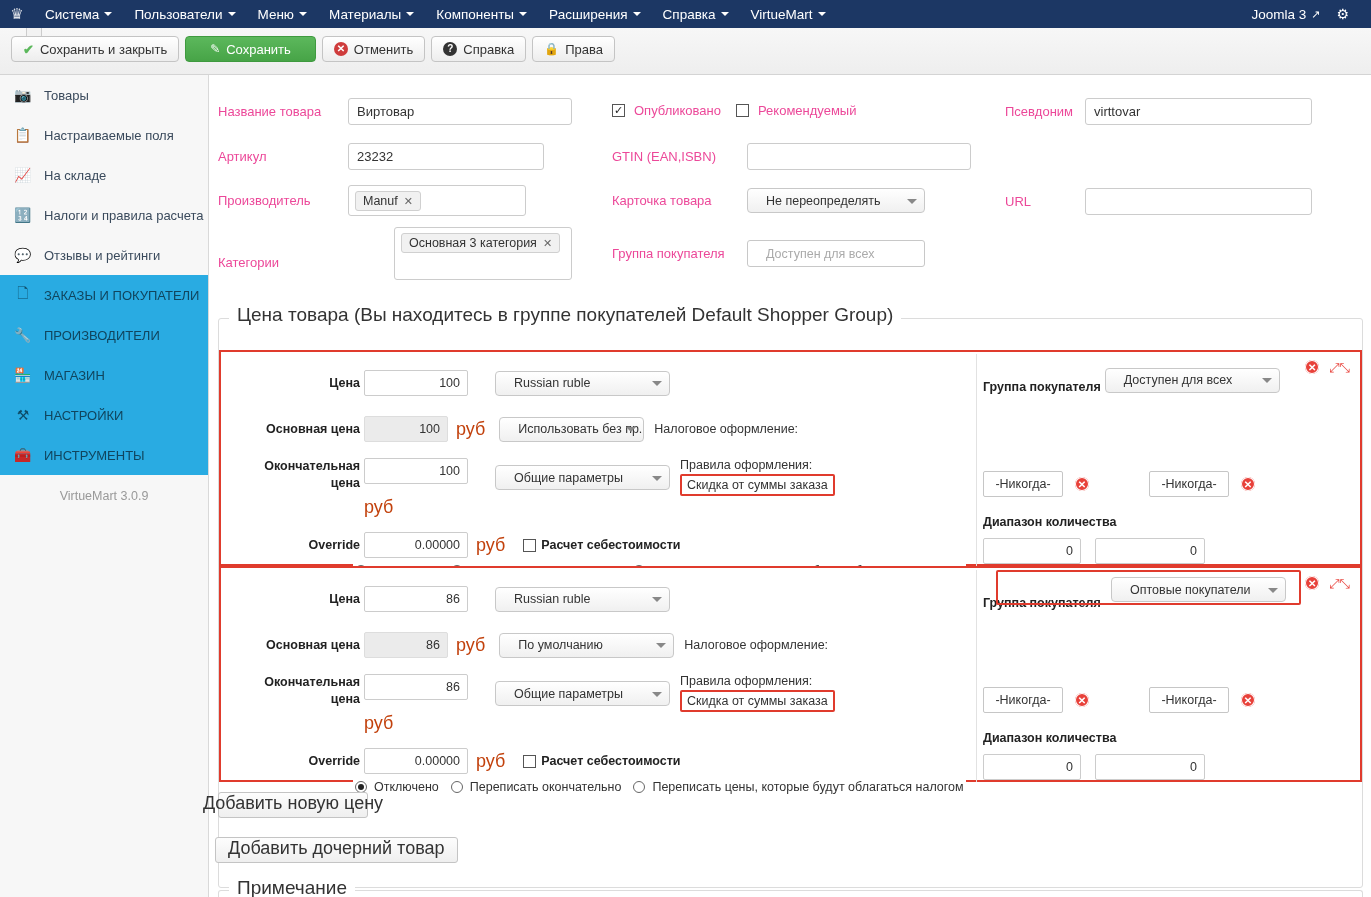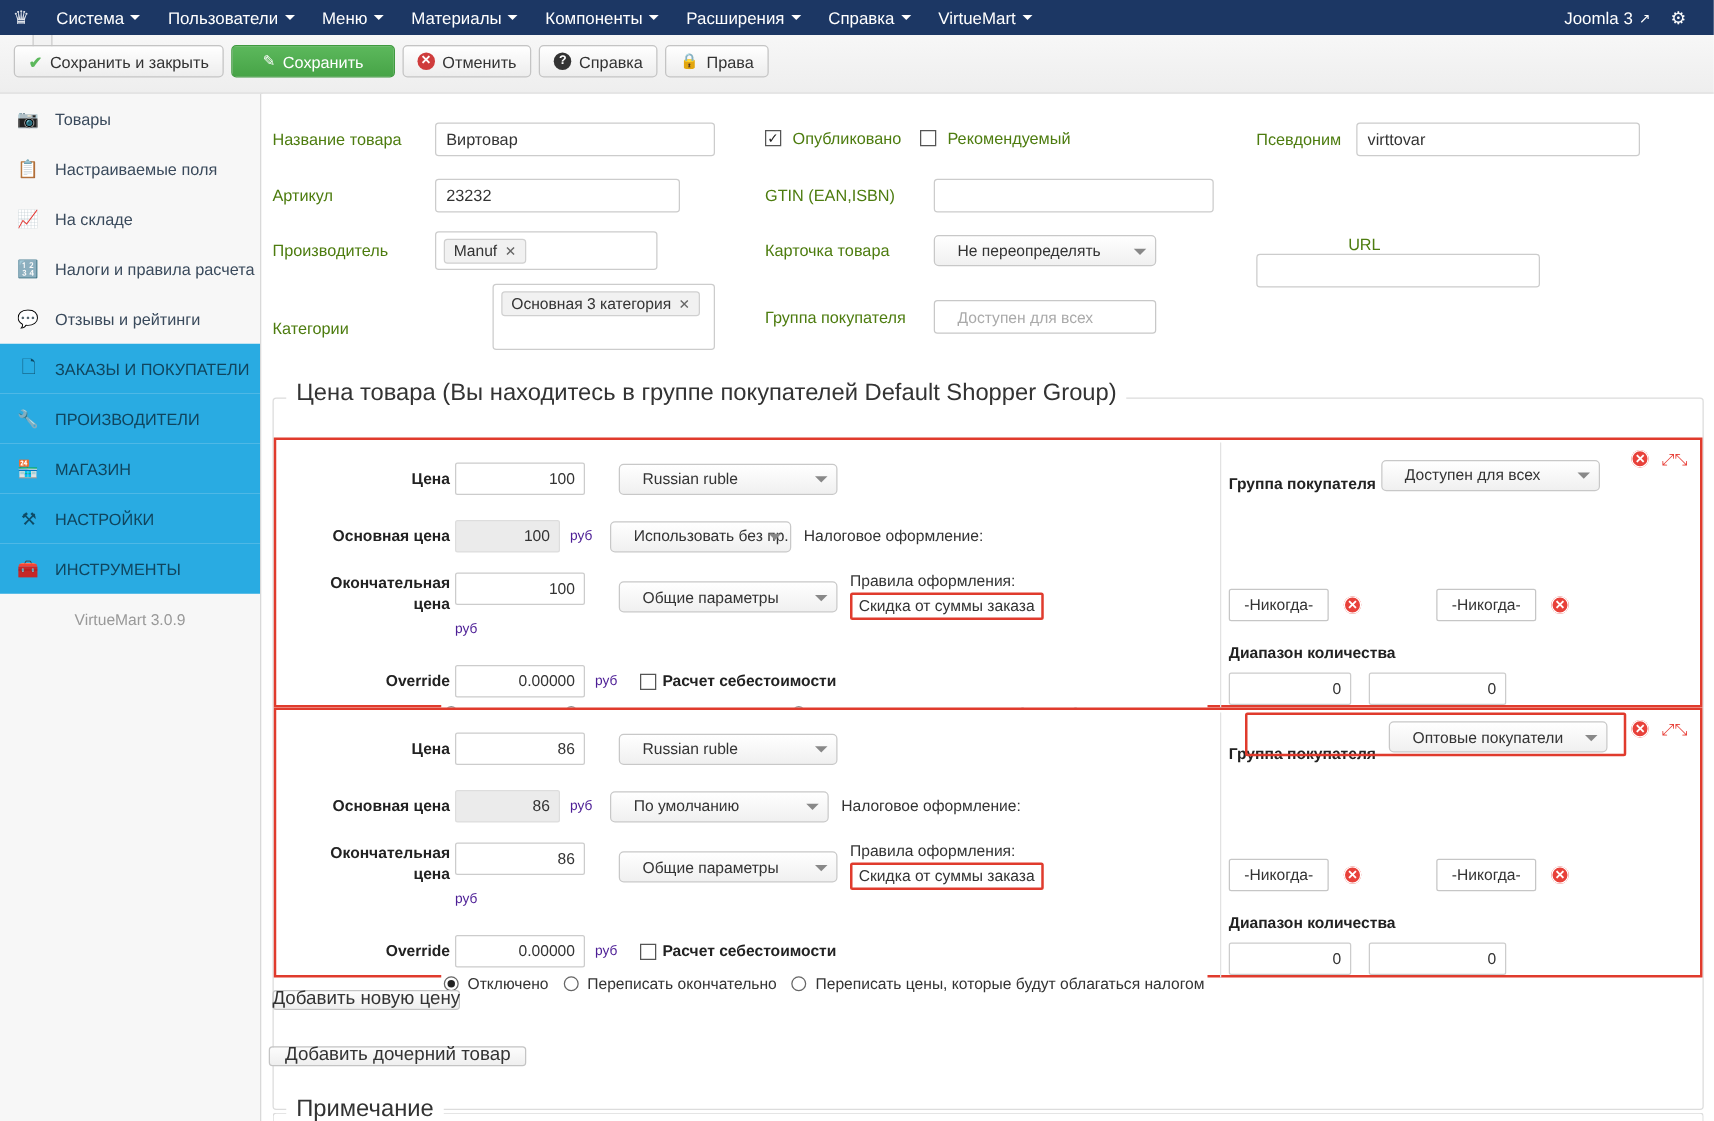--- a/index.html
+++ b/index.html
@@ -93,21 +93,21 @@
     margin-top: 14px; text-align: center; color: #999; font-size: 12.5px;
   }
 
   
   #main {
     position: absolute; left: 210px; top: 75px; width: 1161px; height: 822px;
     background: #fff;
   }
 
   .field-row { position: absolute; display: flex; align-items: center; }
-  .flabel { font-size: 13px; color: #4d7c0f; white-space: nowrap; }
+  .flabel { font-size: 13px; color: #ec4899; white-space: nowrap; }
   .finput {
     border: 1px solid #ccc; border-radius: 3px; background: #fff;
     height: 27px; padding: 0 8px; font-size: 13px; color: #333;
     font-family: "Liberation Sans", sans-serif;
   }
   .finput::placeholder { color: #aaa; }
   .tagbox {
     border: 1px solid #ccc; border-radius: 3px; background: #fff;
     padding: 5px 6px; display: flex; flex-wrap: wrap; align-content: flex-start; gap: 4px;
   }
@@ -168,24 +168,24 @@
   .icon-collapse { color: #e8413a; font-size: 13px; cursor: pointer; line-height: 1; }
 
   .nev-btn {
     border: 1px solid #c6c6c6; background: #fff; border-radius: 2px;
     height: 26px; display: flex; align-items: center; justify-content: center;
     font-size: 12.5px; color: #333; cursor: pointer;
   }
   .plain-btn {
     border: 1px solid #c4c4c4; border-radius: 3px;
     background: linear-gradient(#fdfdfd, #efefef);
-    height: 16px; padding: 0 12px; display: inline-flex; align-items: flex-end;
-    font-size: 15px; color: #333; cursor: pointer; white-space: nowrap;
-  }
-  .ruble { font-size: 11px; color: #4c1d95; }
+    height: 26px; padding: 0 12px; display: inline-flex; align-items: flex-start;
+    font-size: 18px; color: #333; cursor: pointer; white-space: nowrap;
+  }
+  .ruble { font-size: 18px; color: #c2410c; }
   .mid-text { font-size: 12.5px; color: #333; white-space: nowrap; }
   .bold-lbl { font-weight: bold; font-size: 12.5px; color: #222; white-space: nowrap; }
   .num-in {
     border: 1px solid #ccc; border-radius: 2px; height: 26px;
     text-align: right; padding: 0 7px; font-size: 12.5px; color: #333; background: #fff;
     font-family: "Liberation Sans", sans-serif;
   }
   .num-in.readonly { background: #ebebeb; border-color: #ddd; }
 </style>
 </head>
@@ -367,21 +367,21 @@
       <span>Доступен для всех</span>
     </div>
   </div>
 
   <div class="field-row" style="left:795px; top:23px;">
     <div class="flabel" style="width:80px;">Псевдоним</div>
     <input class="finput" style="width: 227px;" value="virttovar">
   </div>
 
 
-  <div class="field-row" style="left:795px; top:113px;flex-direction:column;">
+  <div class="field-row" style="left:795px; top:113px;">
     <div class="flabel" style="width:80px;">URL</div>
     <input class="finput" style="width: 227px;" value="">
   </div>
 
   <div class="fieldset" style="left:8px; top:243px; width:1145px; height:570px;">
     <div class="legend">Цена товара (Вы находитесь в группе покупателей Default Shopper Group)</div>
   </div>
 
   <div class="price-block" style="left:9px; top:275px; width:1143px; height:216px;">
     <div class="vdivider" style="left:755px; top:2px; height:212px;"></div>

